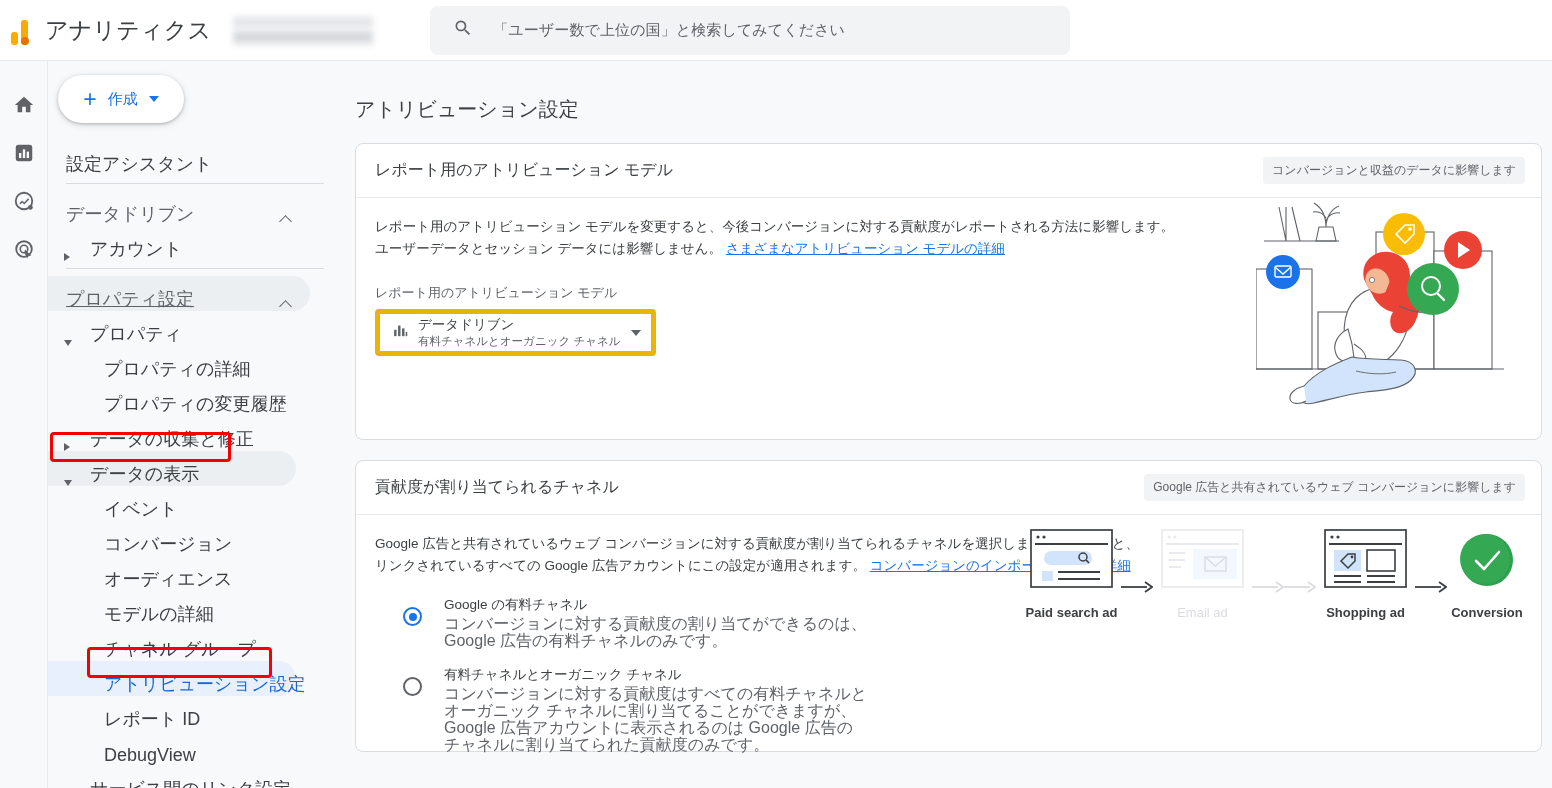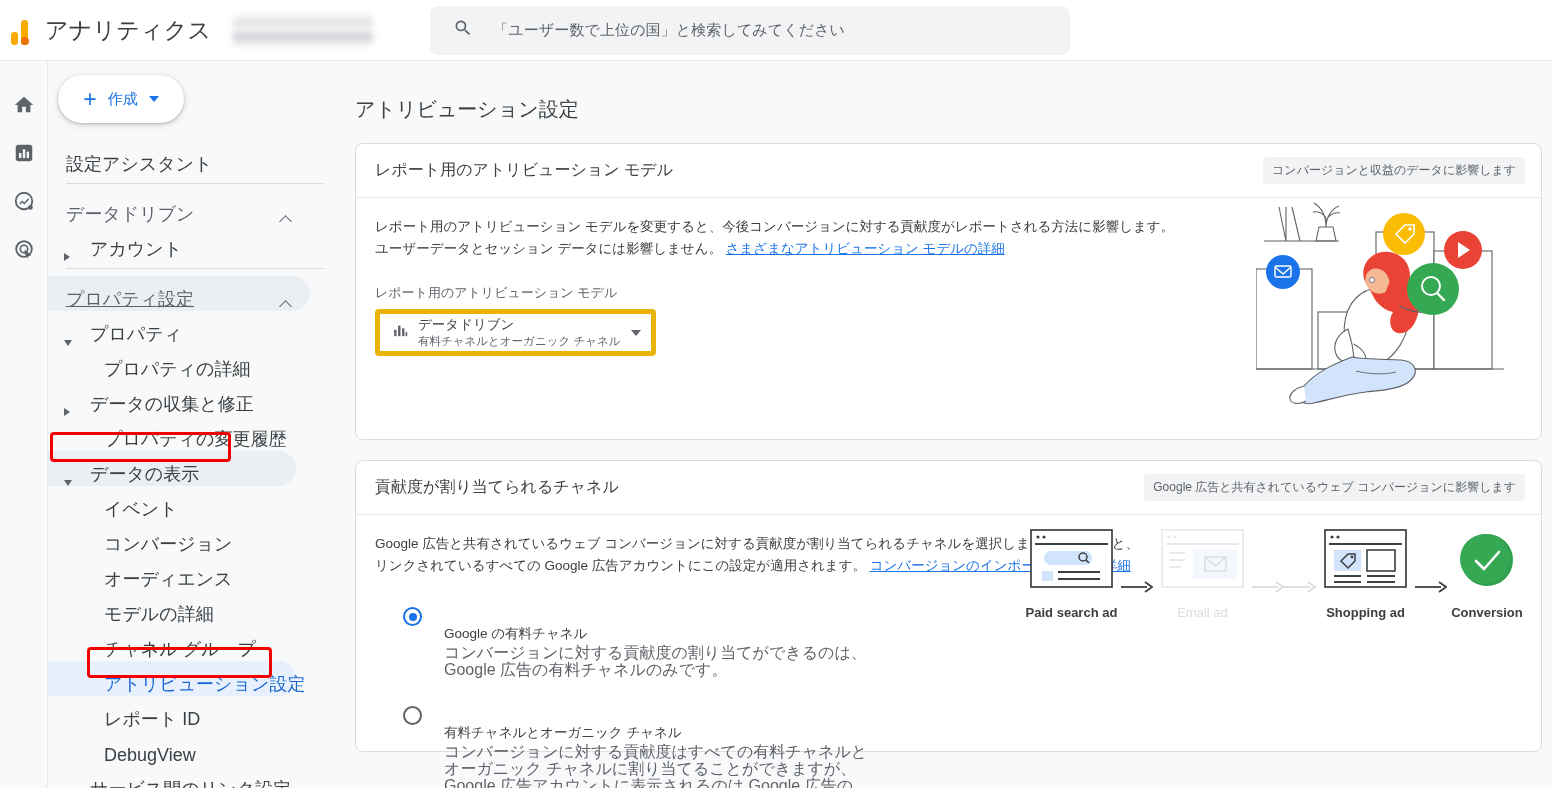--- a/index.html
+++ b/index.html
@@ -184,21 +184,21 @@
   .radio-btn {
     width: 19px; height: 19px; border-radius: 50%;
     border: 2px solid #5f6368; flex: 0 0 auto;
     margin: 14px 22px 0 28px; position: relative; cursor: pointer;
   }
   .radio-btn.on { border-color: #1a73e8; }
   .radio-btn.on::after {
     content: ""; position: absolute; left: 3.5px; top: 3.5px;
     width: 8px; height: 8px; border-radius: 50%; background: #1a73e8;
   }
-  .radio-txt { padding-top: 2px; margin-top: 29px; }
+  .radio-txt { padding-top: 2px; }
   .radio-title { font-size: 13.5px; color: #3c4043; line-height: 20px; }
   .radio-desc { font-size: 16px; color: #5f6368; line-height: 17px; max-width: 425px; }
 
   
   .flow {
     position: absolute; right: 14px; top: 14px;
     display: flex; align-items: center;
   }
   .flow-step { display: flex; flex-direction: column; align-items: center; width: 99px; }
   .flow-label { font-size: 13px; margin-top: 13px; white-space: nowrap; }
@@ -291,27 +291,27 @@
 
     <div class="nav-row" style="width:262px;padding-left:42px">
       <span class="arrow-d" style="margin-top:1px"></span>
       <span class="txt">プロパティ</span>
     </div>
 
     <div class="nav-row" style="width:262px;padding-left:56px">
       <span class="txt">プロパティの詳細</span>
     </div>
 
+    <div class="nav-row" style="width:262px;padding-left:56px">
+      <span class="txt">プロパティの変更履歴</span>
+    </div>
+
     <div class="nav-row" style="width:262px;padding-left:42px">
       <span class="arrow-r"></span>
       <span class="txt">データの収集と修正</span>
-    </div>
-
-    <div class="nav-row" style="width:262px;padding-left:56px">
-      <span class="txt">プロパティの変更履歴</span>
     </div>
 
     <div class="nav-row" style="width:248px;padding-left:42px;background:#eceff1">
       <span class="arrow-d" style="margin-top:1px"></span>
       <span class="txt">データの表示</span>
     </div>
 
     <div class="nav-row" style="width:262px;padding-left:56px">
       <span class="txt">イベント</span>
     </div>

